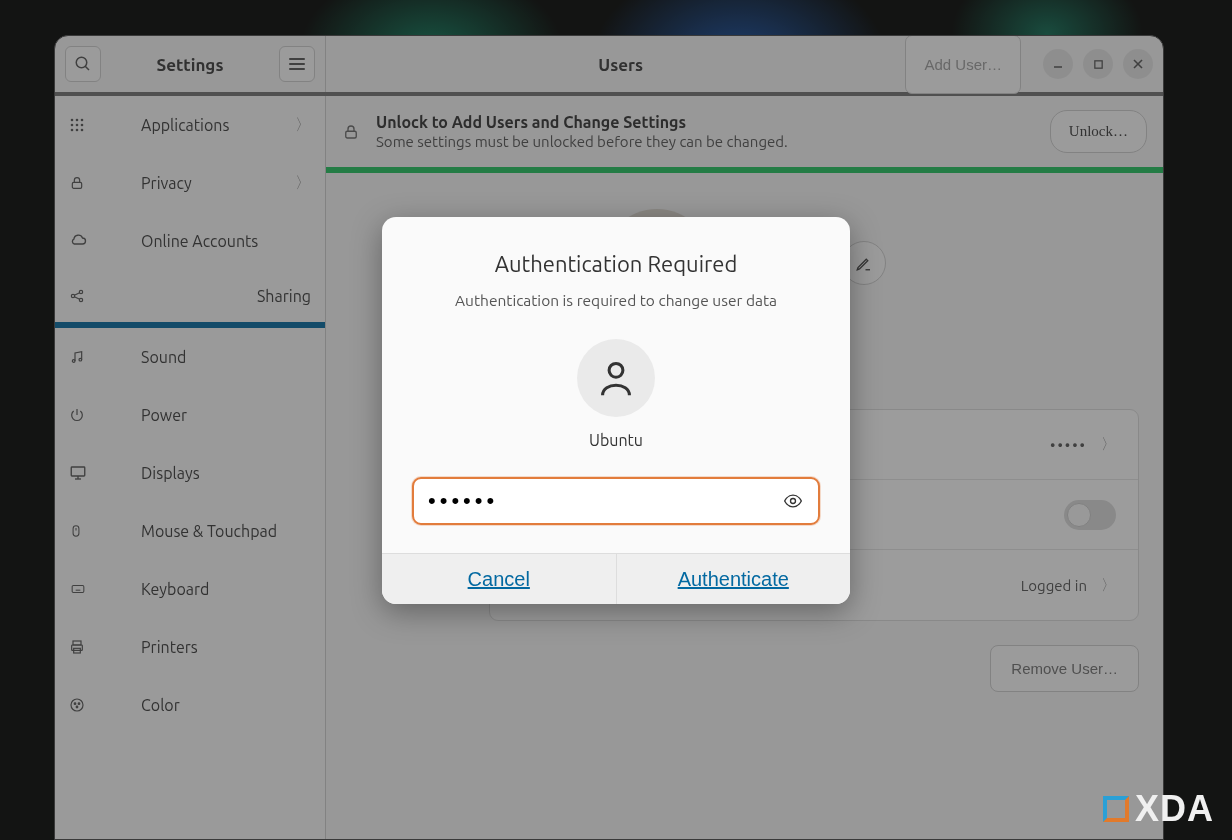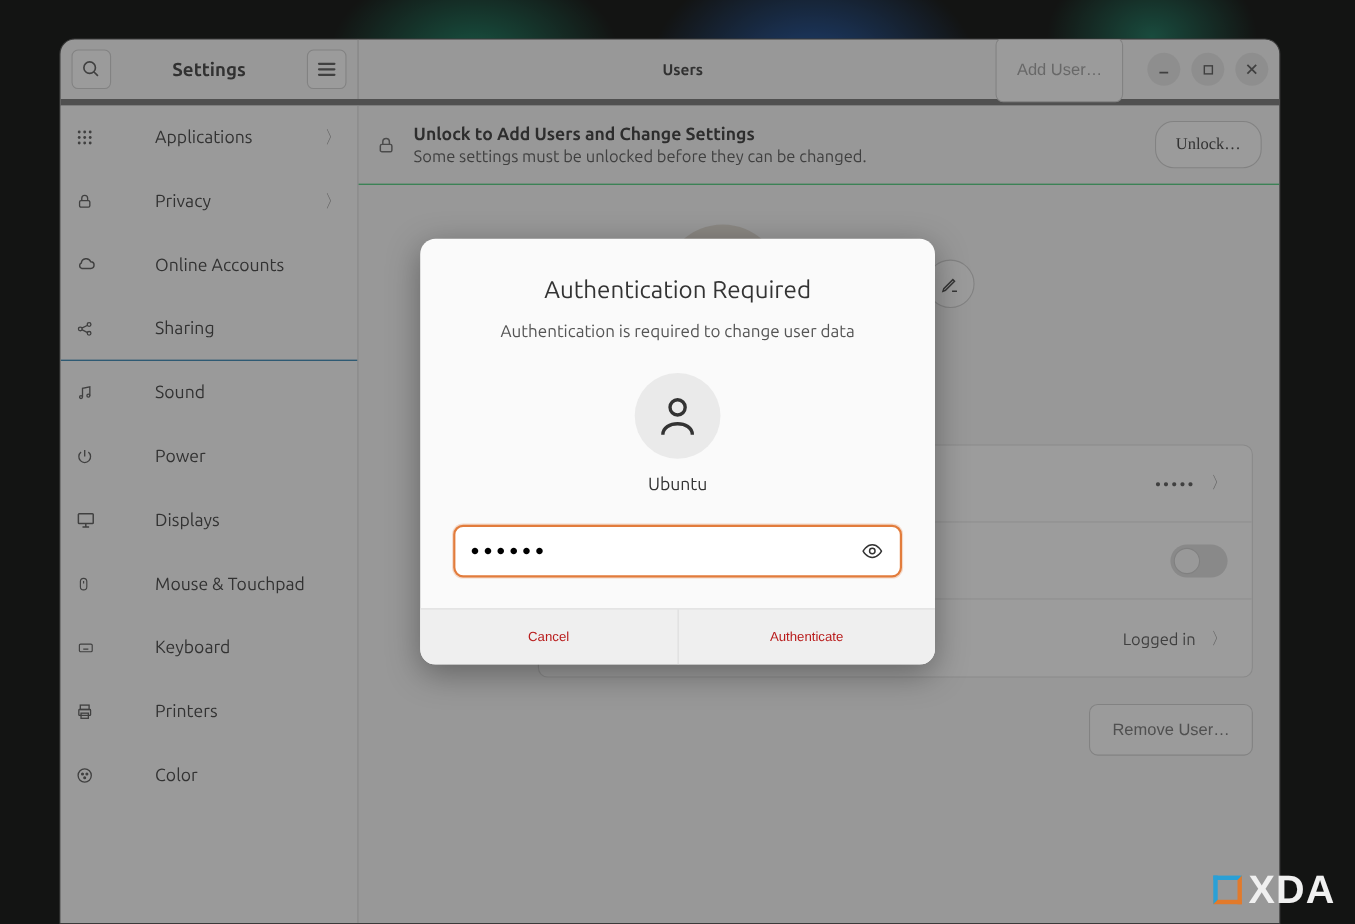--- a/index.html
+++ b/index.html
@@ -19,62 +19,62 @@
 }
 .window {
   position: absolute; left: 54px; top: 35px;
   width: 1110px; height: 805px;
   background: #f7f7f7;
   border-radius: 14px 14px 0 0;
   overflow: hidden;
   border: 1px solid #4a4a4a;
   display: flex; flex-direction: column;
 }
-.headerbar { display:flex; height:60px; border-bottom:6px solid #737373; }
+.headerbar { display:flex; height:60px; border-bottom:4px solid #737373; }
 .sidebar-header {
   width: 271px; display:flex; align-items:center; padding:0 10px;
   border-right: 1px solid #d0d0d0;
 }
 .main-header {
   flex:1; display:flex; align-items:center; padding:0 10px;
 }
 .icon-btn {
   width:36px; height:36px; border-radius:6px;
   border:1px solid #cfcfcf; background:#fdfdfd;
   display:flex; align-items:center; justify-content:center;
   color:#555; cursor:pointer;
 }
 .header-title { font-weight:700; font-size:17px; color:#3a3a3a; }
 .hamburger { display:flex; flex-direction:column; gap:3px; }
 .hamburger span { width:16px; height:2px; background:#555; border-radius:1px; }
-.main-title { flex:1; text-align:center; font-weight:700; font-size:14px; color:#3a3a3a; }
+.main-title { flex:1; text-align:center; font-weight:700; font-size:17px; color:#3a3a3a; }
 .window-controls { display:flex; gap:10px; margin-left:8px; }
 .win-ctrl {
   width:30px; height:30px; border-radius:50%;
   background:#e6e6e6; display:flex; align-items:center; justify-content:center;
   color:#555; font-size:13px; cursor:pointer;
 }
 .body { flex:1; display:flex; }
 .sidebar {
   width: 271px; border-right:1px solid #d0d0d0;
   background:#fcfcfc; overflow:hidden;
 }
 .sidebar-item {
   display:flex; align-items:center; height:58px;
   padding:0 14px; font-size:16px; color:#3c3c3c;
   cursor:pointer;
   gap:44px;
 }
-.sidebar-item.border-below { border-bottom:1px solid #0369a1; }
+.sidebar-item.border-below { border-bottom:6px solid #0369a1;text-align:right; }
 .sidebar-icon { width:28px; text-align:left; color:#555; }
 .chev-right { color:#9a9a9a; }
 .main { flex:1; display:flex; flex-direction:column; background:#f7f7f7; }
 .banner {
   display:flex; align-items:center; padding:14px 16px;
-  border-bottom:1px solid #22c55e; gap:16px;
+  border-bottom:6px solid #22c55e; gap:16px;
 }
 .banner .lock { color:#6a6a6a; }
 .banner-text h4 { font-size:16px; font-weight:700; color:#333; margin-bottom:2px; }
 .banner-text p { font-size:15px; color:#555; }
 .unlock-btn {
   margin-left:auto; border:1px solid #cfcfcf; background:#fdfdfd;
   padding:12px 18px; border-radius:17px; font-size:15px;
   color:#3c3c3c; cursor:pointer;font-family:Liberation Serif, serif;
 }
 .content { padding:36px 24px; display:flex; flex-direction:column; align-items:center; }
@@ -143,21 +143,21 @@
   box-shadow:0 0 0 1px rgba(226,124,60,0.25);
 }
 .pw-wrap input {
   flex:1; border:none; outline:none; font-size:22px;
   letter-spacing:4px; background:transparent;
 }
 .eye { width:22px; height:22px; display:flex; align-items:center; justify-content:center; cursor:pointer; color:#333; }
 .dialog-actions { display:flex; border-top:1px solid #ddd; background:#efefef; }
 .dialog-actions button {
   flex:1; border:none; background:transparent; height:50px;
-  font-size:12px; color:#b91c1c; cursor:pointer;
+  font-size:20px; color:#0369a1; cursor:pointer;text-decoration:underline;
 }
 .dialog-actions button:first-child { border-right:1px solid #ddd; }
 
 .brand {
   position:absolute; right:18px; bottom:10px;
   font-family: Verdana, sans-serif; font-size:36px; font-weight:700;
   color:#f0f0f0; letter-spacing:1px; display:flex; align-items:center; gap:6px;
 }
 .brand .sq {
   width:26px; height:26px; border:4px solid #e27a2b;

